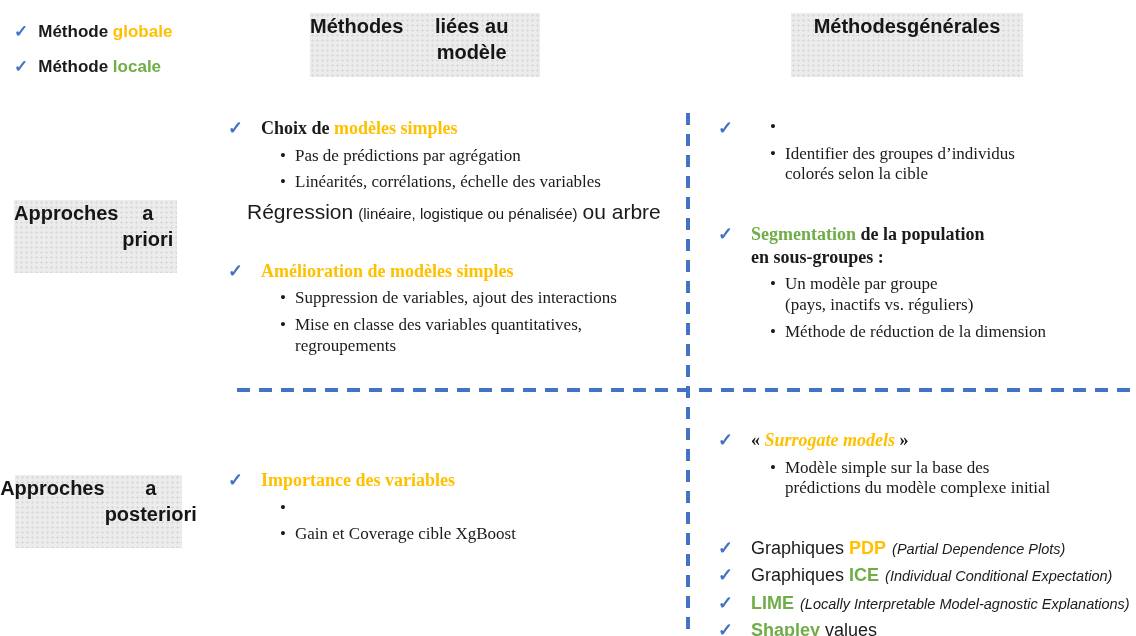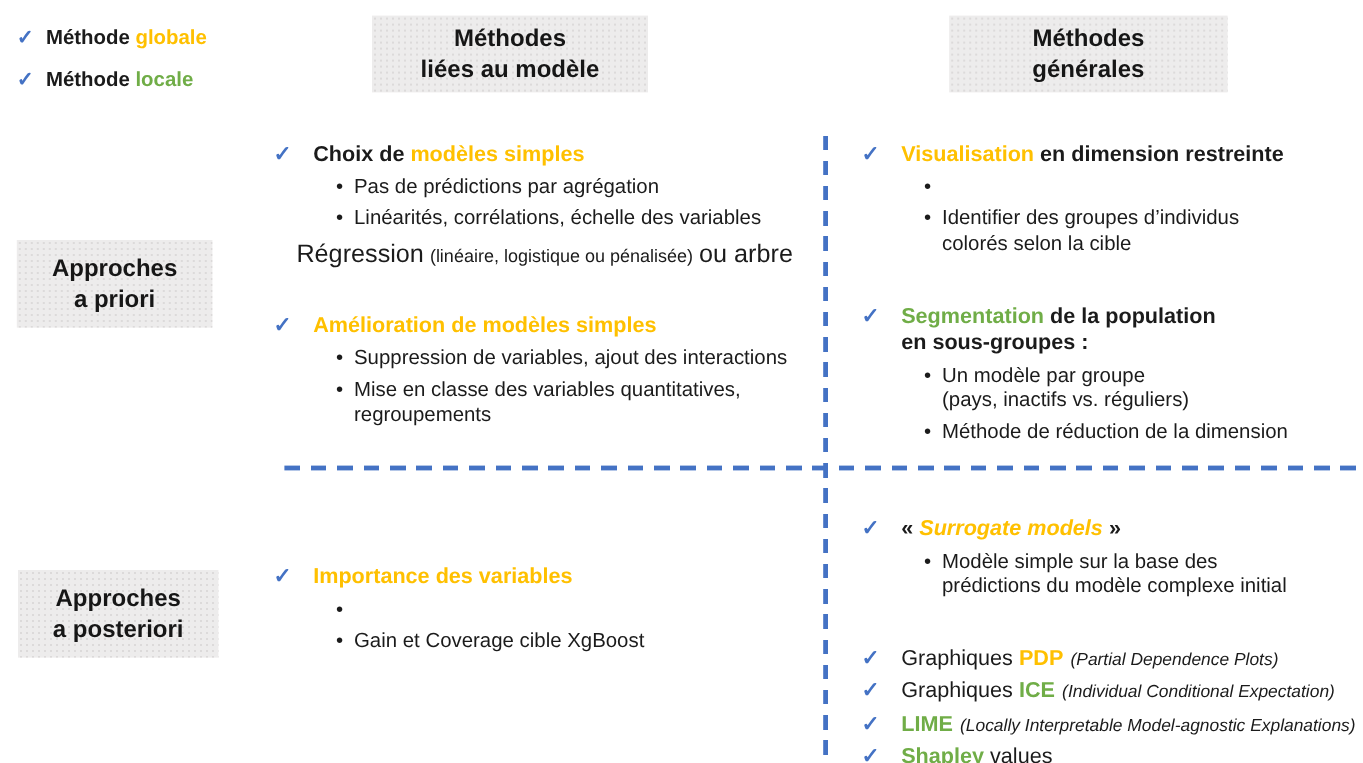--- a/index.html
+++ b/index.html
@@ -5,21 +5,21 @@
   html,body { margin:0; padding:0; background:#fff; }
   .canvas {
     position:relative; width:1136px; height:636px; background:#ffffff;
     font-family:"Liberation Sans", sans-serif; color:#1b1b1b; overflow:hidden;
   }
   
   .gbox {
     position:absolute; background-color:#edecec;
     background-image: radial-gradient(circle, #dcdada 1px, transparent 1.1px);
     background-size:5px 5px;
-    display:flex; flex-direction:column; justify-content:center;
+    display:flex; justify-content:center;
     text-align:center; font-weight:bold; font-size:20px; line-height:1.3; color:#161616;
   }
   #hdr-model   { left:310px; top:13px;  width:230px; height:64px; }
   #hdr-general { left:791px; top:13px;  width:232px; height:64px; }
   #row-apriori { left:14px;  top:200px; width:163px; height:73px; }
   #row-aposteriori { left:15px; top:475px; width:167px; height:73px; }
 
   
   .vline { position:absolute; left:686px; top:113px; width:4px; height:523px;
     background:repeating-linear-gradient(to bottom,#4472C4 0 12px, transparent 12px 21px); }
@@ -37,21 +37,21 @@
 
   
   .quad { position:absolute; }
   #q-tl { left:228px; top:117px; width:448px; }
   #q-tr { left:718px; top:117px; width:415px; }
   #q-bl { left:228px; top:469px; width:448px; }
   #q-br { left:718px; top:429px; width:418px; }
 
   .ci { display:flex; }
   .ci .chk { width:33px; flex-shrink:0; font-size:18px; }
-  .ci-body { flex:1; }
+  .ci-body { flex:1;font-family:Liberation Serif, serif; }
   .head { font-weight:bold; font-size:18px; line-height:1.25; margin-bottom:6px; }
   .b { display:flex; padding-left:19px; font-size:17px; line-height:1.22; margin-bottom:6px; }
   .b .dot { width:15px; flex-shrink:0; }
   .note { margin-left:19px; font-size:21px; margin-top:1px; white-space:nowrap; }
   .note .note-small { font-size:15px; margin:0 5px; }
   .sp1 { margin-top:36px; }
   .sp2 { margin-top:32px; }
 
   
   .m { display:flex; align-items:baseline; font-size:18px; margin-bottom:5px; line-height:1.25; }
@@ -130,21 +130,20 @@
             </span>
         </div>
       </div>
     </div>
   </div>
 
   <div class="quad" id="q-tr">
     <div class="ci">
       <span class="chk">✓</span>
       <div class="ci-body">
-        <div class="head"><span class="hl-y">Visualisation</span><span> en dimension restreinte</span></div>
         <div class="b">
           <span class="dot">•</span>
         </div>
         <div class="b">
           <span class="dot">•</span>
           <span>
               <div>Identifier des groupes d’individus</div>
               <div>colorés selon la cible</div>
             </span>
         </div>

